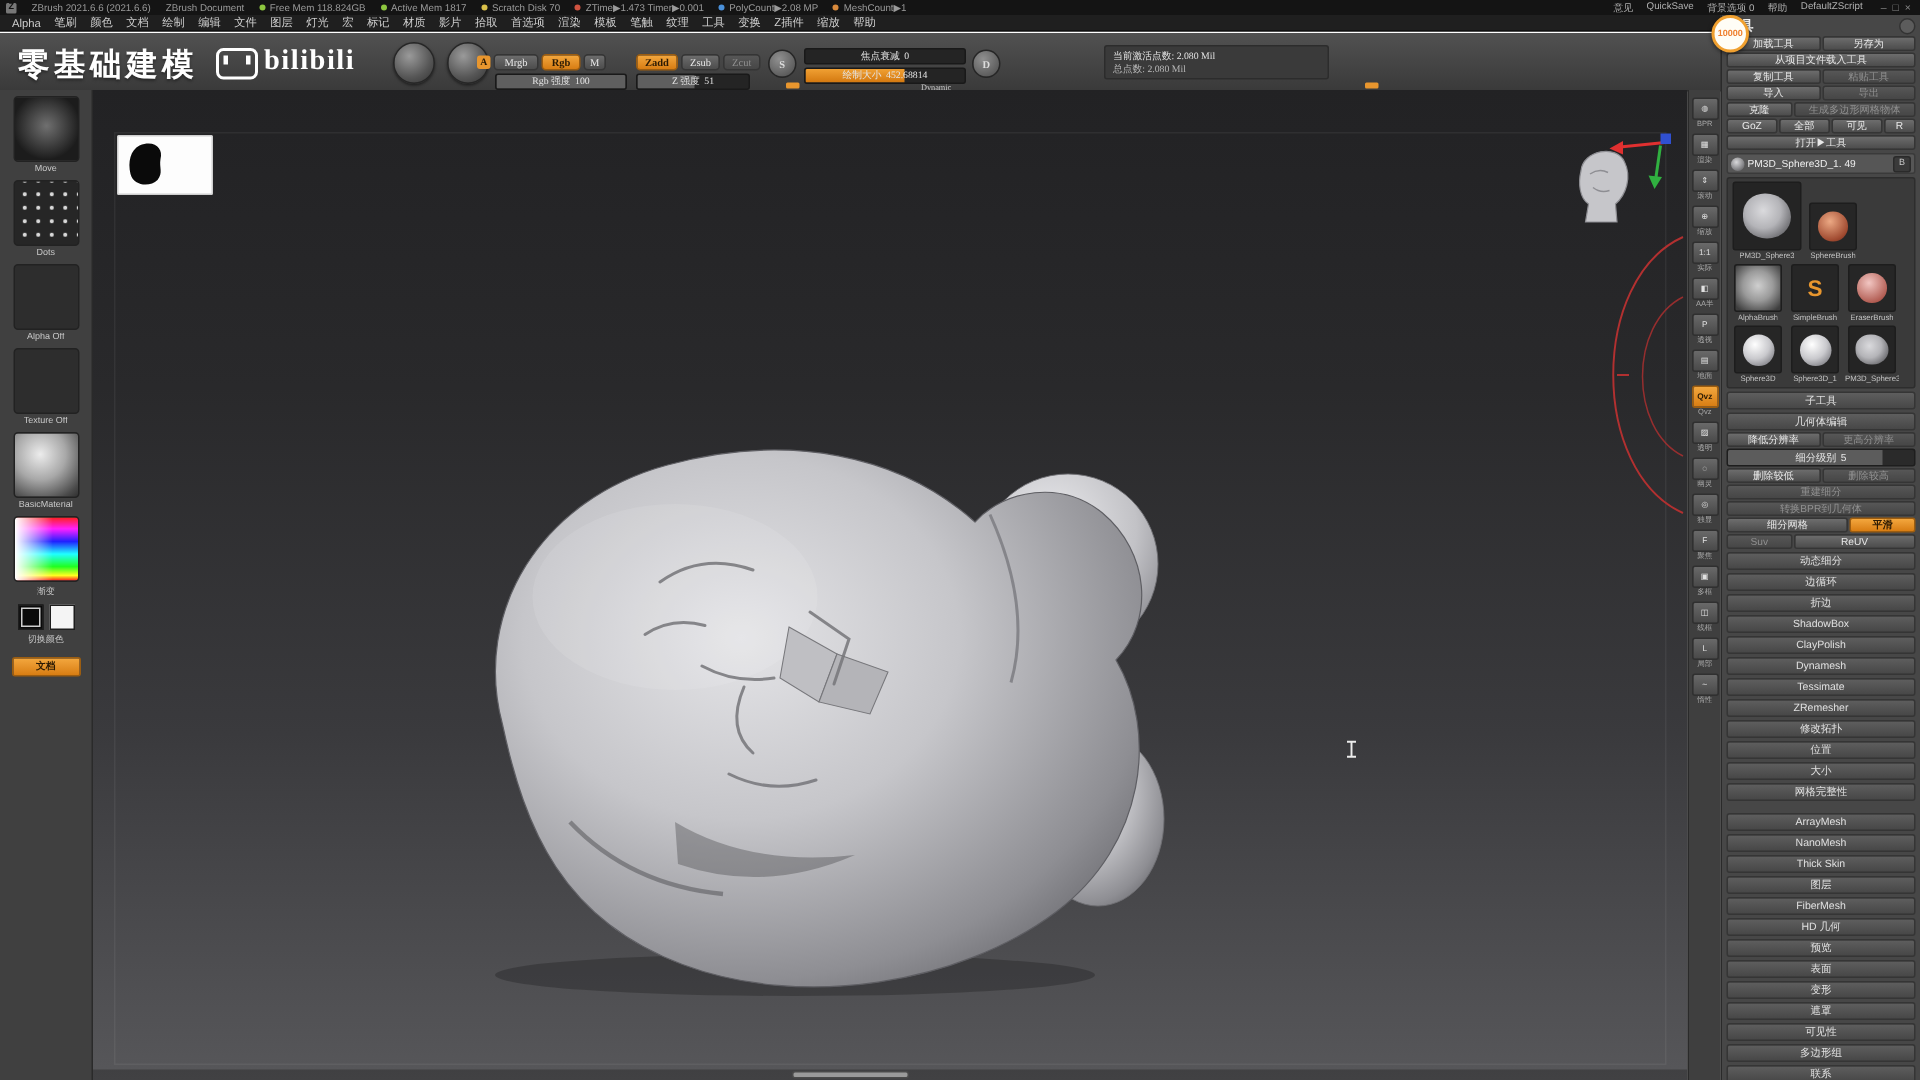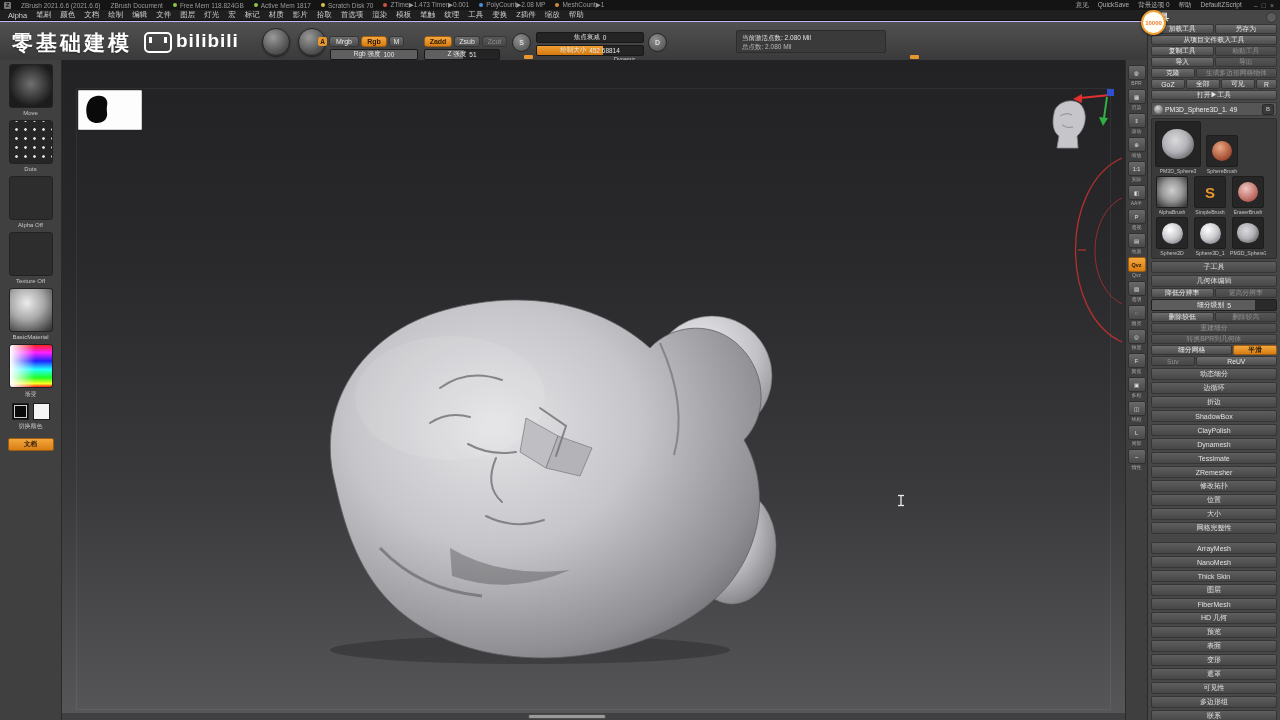--- a/index.html
+++ b/index.html
@@ -1,16 +1,16 @@
 <!DOCTYPE html>
 <html><head>
 <meta charset="utf-8">
 <style>
   html,body{margin:0;padding:0;background:#000;}
-  .screen{position:relative;width:1280px;height:720px;background:#c4b5fd;overflow:hidden;
+  .screen{position:relative;width:1280px;height:720px;background:#ffffff;overflow:hidden;
           font-family:"Liberation Sans",sans-serif;color:#ddd;-webkit-font-smoothing:antialiased;}
 
   
   .titlebar{position:absolute;left:0;top:0;width:1280px;height:10px;background:#141414;
             display:flex;align-items:center;gap:10px;padding:0 4px;box-sizing:border-box;
             font-size:6.5px;color:#9a9a9a;white-space:nowrap;}
   .titlebar .zlogo{width:7px;height:7px;background:#777;color:#111;font-size:6px;font-weight:bold;
                    display:flex;align-items:center;justify-content:center;border-radius:1px;}
   .tstat{display:flex;align-items:center;gap:3px;}
   .tstat .dot{width:4px;height:4px;border-radius:50%;background:#888;}
@@ -19,21 +19,21 @@
   .titlebar .winbtn{color:#888;font-size:7px;padding:0 2px;}
 
   
   .menubar{position:absolute;left:0;top:10px;width:1280px;height:11px;background:#1f1f1f;
            border-bottom:1px solid #111;display:flex;align-items:center;gap:9px;
            padding:0 8px;box-sizing:border-box;font-size:7.5px;color:#cfcfcf;white-space:nowrap;overflow:hidden;}
   .menuitem{cursor:default;}
 
   
   .topshelf{position:absolute;left:0;top:22px;width:1280px;height:38px;
-            background:linear-gradient(#515151,#3a3a3a);border-bottom:1px solid #222;}
+            background:linear-gradient(#515151,#3a3a3a);border-bottom:1px solid #222;font-family:Liberation Serif, serif;}
   .watermark{position:absolute;left:12px;top:7px;font-size:21px;font-weight:bold;color:#fff;
              letter-spacing:3px;text-shadow:0 1px 2px rgba(0,0,0,.4);}
   .bililogo{position:absolute;left:144px;top:6px;display:flex;align-items:center;gap:4px;color:#fff;}
   .bili-tv{width:24px;height:17px;border:2.5px solid #fff;border-radius:5px;position:relative;margin-top:4px;}
   .bili-tv:before{content:"";position:absolute;left:3px;top:3px;width:3px;height:6px;background:#fff;}
   .bili-tv:after{content:"";position:absolute;right:3px;top:3px;width:3px;height:6px;background:#fff;}
   .bili-word{font-size:19px;font-weight:bold;letter-spacing:1px;}
   .shelf-circle{position:absolute;top:6px;width:26px;height:26px;border-radius:50%;
                 background:radial-gradient(circle at 38% 32%,#9a9a9a,#565656 60%,#333 100%);
                 border:1px solid #262626;box-shadow:0 1px 2px rgba(0,0,0,.5);}

